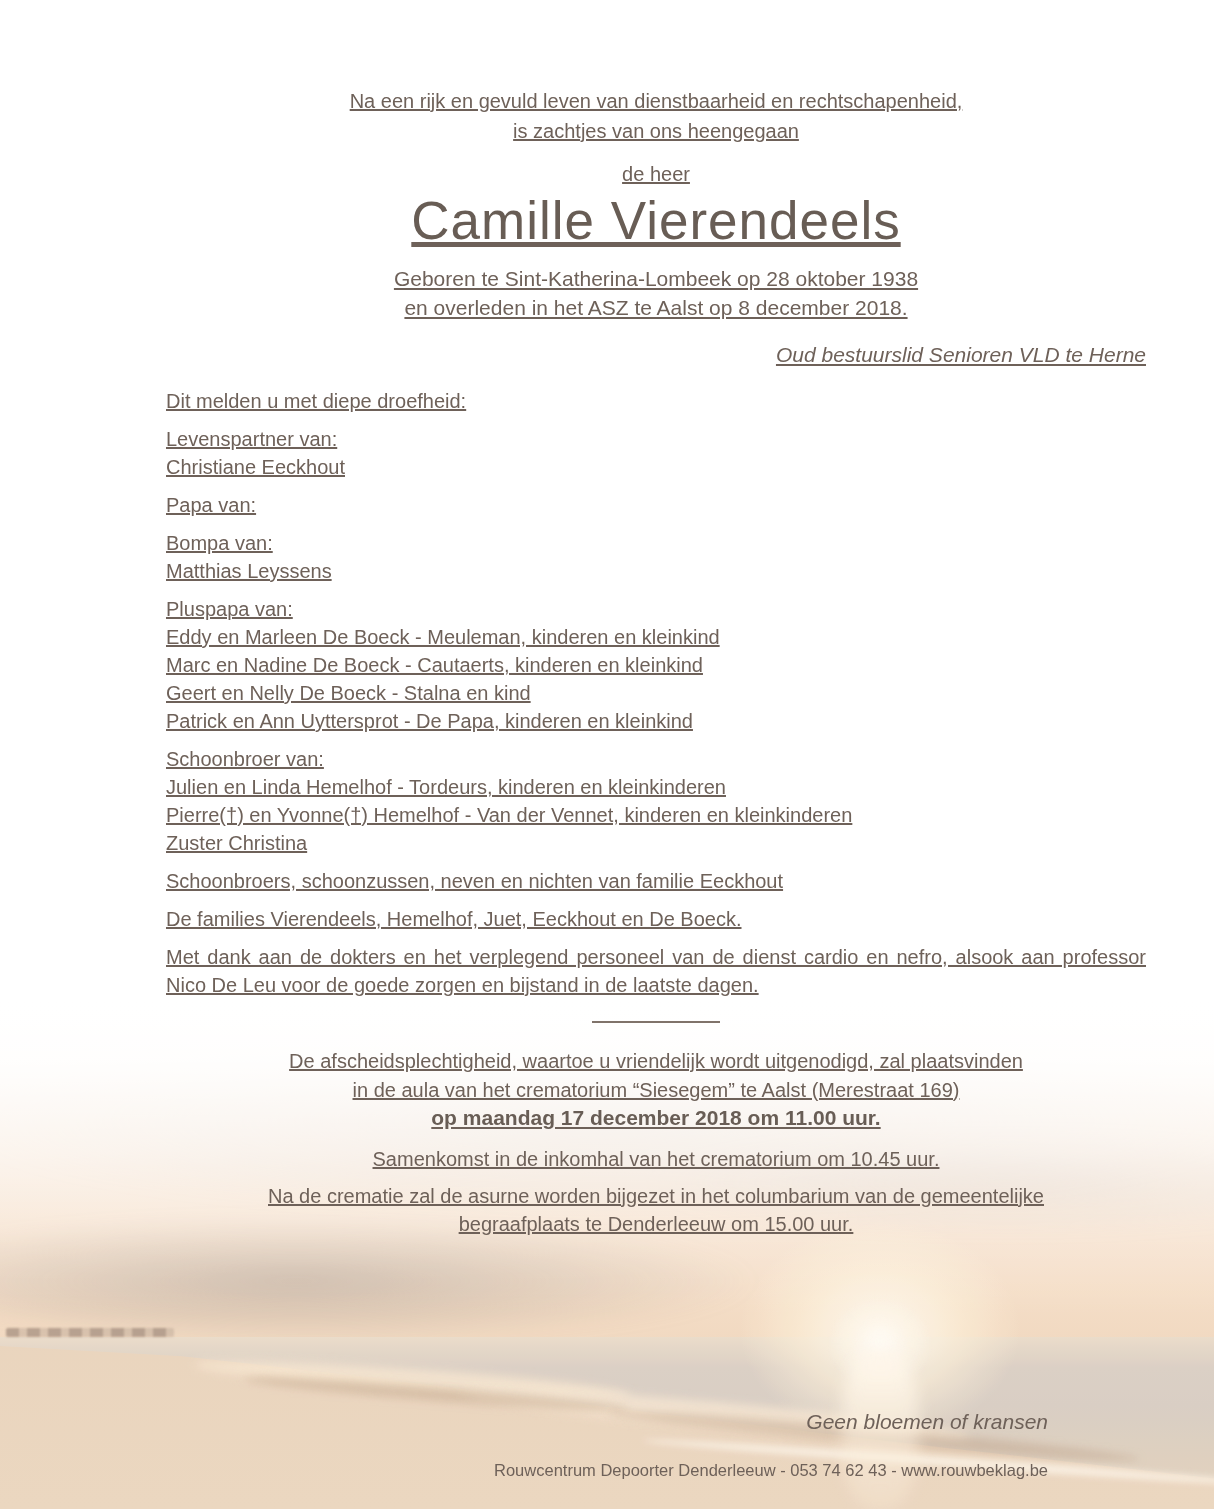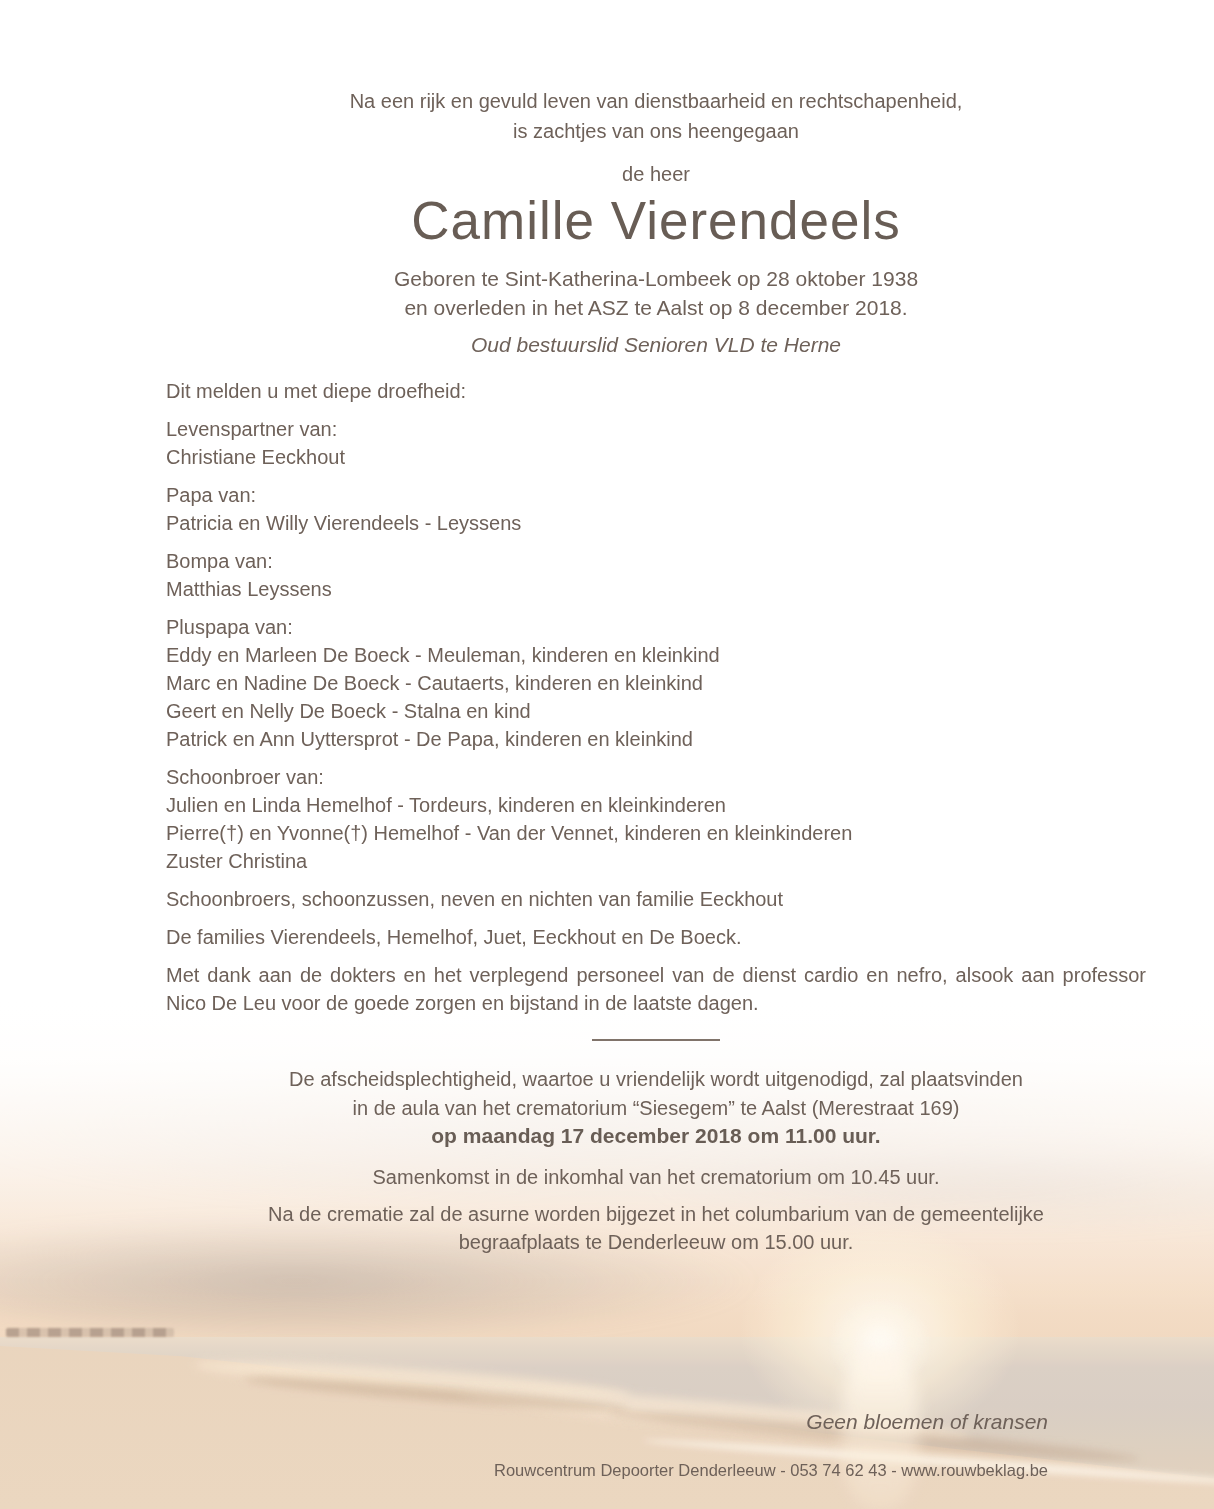--- a/index.html
+++ b/index.html
@@ -61,28 +61,28 @@
     background:linear-gradient(to bottom, rgba(255,250,240,0.95), rgba(254,243,226,0.55) 55%, rgba(251,239,219,0.30));
     filter:blur(8px);border-radius:40%;}
   .tint{inset:0;background:rgba(246,219,196,0.12);}
   .white-fade{inset:0;
     background:linear-gradient(to bottom,
       #ffffff 0%, rgba(255,255,255,0.92) 12%, rgba(255,255,255,0.60) 30%,
       rgba(255,255,255,0.18) 48%, rgba(255,255,255,0) 62%);}
 
   
   .content{position:absolute;inset:0;z-index:5;box-sizing:border-box;
-    padding:86px 68px 0 166px;font-size:20px;line-height:28px;}
+    padding:86px 68px 0 166px;font-size:20px;line-height:28px;text-decoration:underline;}
   .center{text-align:center;}
   .intro{line-height:30px;}
   .salutation{margin-top:14px;}
   .deceased-name{margin-top:2px;font-size:53px;line-height:62px;letter-spacing:1px;color:var(--text-dark,#685d55);}
   .subtitles{margin-top:4px;font-size:21px;line-height:30px;}
   .vitals{margin-top:12px;font-size:21px;line-height:29px;}
-  .honorific{margin-top:9px;font-style:italic;font-size:21px;}
+  .honorific{margin-top:19px;font-style:italic;font-size:21px;text-align:right;}
   .announce{margin-top:18px;}
   .fam{margin-top:10px;}
   .thanks{margin-top:10px;text-align:justify;}
   .divider{width:128px;border:0;border-top:2px solid var(--divider-color,#80736a);margin:22px auto 0;}
   .ceremony{margin-top:24px;line-height:28.5px;}
   .bold-line{font-weight:700;font-size:21px;color:var(--text-dark,#685d55);}
   .samenkomst{margin-top:12px;}
   .crematie{margin-top:9px;}
   .no-flowers{position:absolute;right:166px;top:1408px;font-style:italic;font-size:21px;}
   .footer{position:absolute;right:166px;top:1456px;font-size:16.5px;color:var(--text-color,#6e6159);}
@@ -133,21 +133,20 @@
 
     <div class="announce">Dit melden u met diepe droefheid:</div>
 
     <div class="fam">
       <div>Levenspartner van:</div>
       <div>Christiane Eeckhout</div>
     </div>
 
     <div class="fam">
       <div>Papa van:</div>
-      <div>Patricia en Willy Vierendeels - Leyssens</div>
     </div>
 
     <div class="fam">
       <div>Bompa van:</div>
       <div>Matthias Leyssens</div>
     </div>
 
     <div class="fam">
       <div>Pluspapa van:</div>
       <div>Eddy en Marleen De Boeck - Meuleman, kinderen en kleinkind</div>

